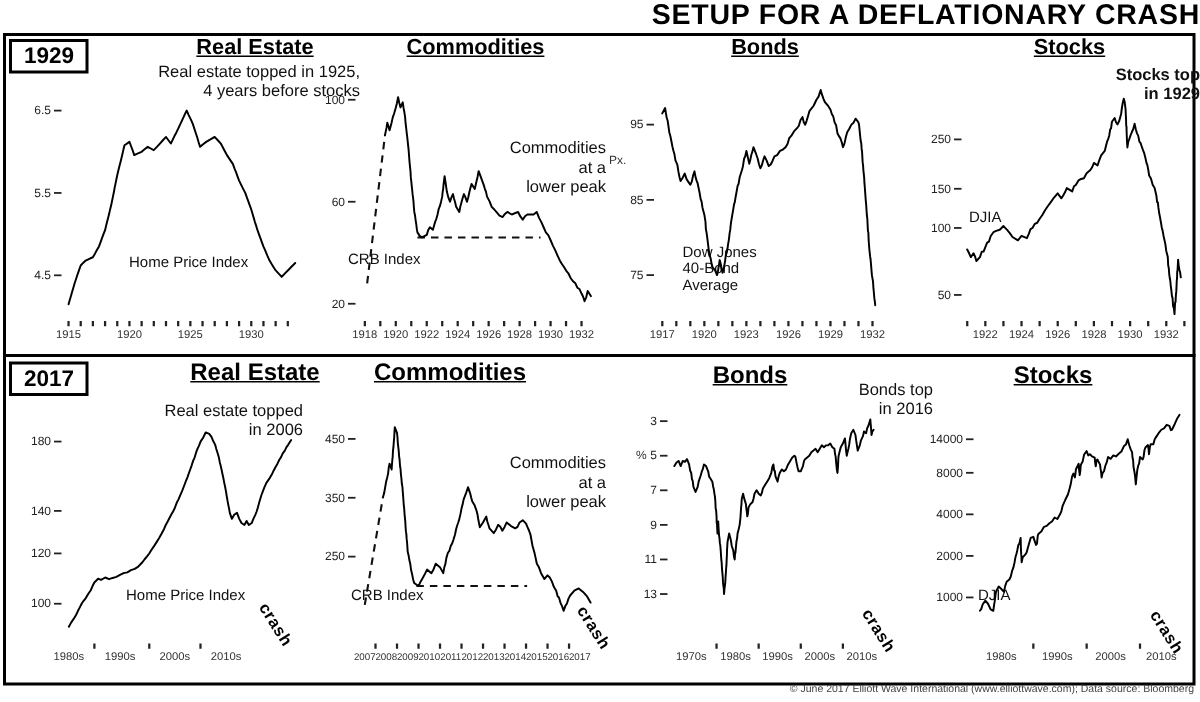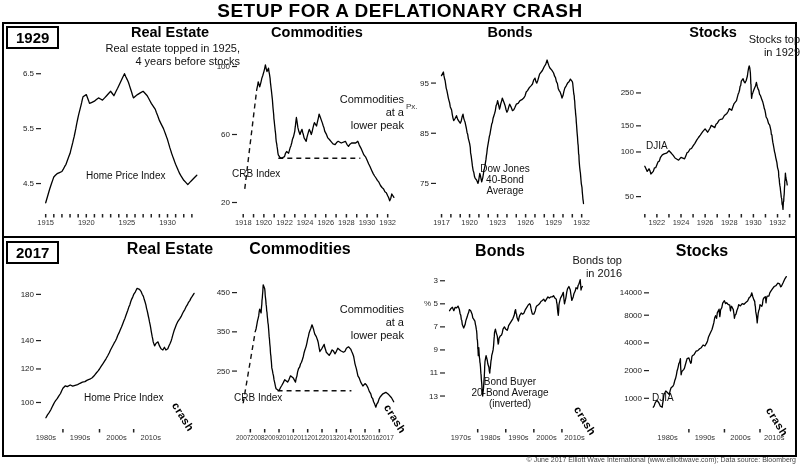--- a/index.html
+++ b/index.html
@@ -1,31 +1,31 @@
 <!DOCTYPE html>
 <html><head>
 <meta charset="utf-8">
 <style>
   html,body{margin:0;padding:0;background:#fff;}
   #canvas{position:relative;width:800px;height:468px;background:#fff;overflow:hidden;
           font-family:"Liberation Sans", sans-serif;color:#000;}
-  .main-title{position:absolute;left:0;top:0;width:100%;text-align:center;
+  .main-title{position:absolute;left:0;top:0;width:100%;text-align:right;
               font-size:19px;font-weight:bold;letter-spacing:.5px;}
   .border-box{position:absolute;left:2px;top:22px;width:791px;height:431px;
               border:2px solid #000;}
   .row-divider{position:absolute;left:2px;top:236px;width:795px;height:0;
                border-top:2px solid #000;}
   .era-badge{position:absolute;border:2px solid #000;background:#fff;
              font-size:15px;font-weight:bold;padding:1px 8px;line-height:17px;}
-  .ptitle{position:absolute;text-align:center;font-weight:bold;}
+  .ptitle{position:absolute;text-align:center;font-weight:bold;text-decoration:underline;}
   .row1 .ptitle,.t-row1{font-size:14.5px;}
   .t-row2{font-size:16px;}
   .annot{position:absolute;text-align:right;font-size:11px;line-height:1.18;
          white-space:pre-line;color:#111;}
-  .slabel{position:absolute;font-size:10px;color:#111;white-space:pre-line;text-align:center;}
+  .slabel{position:absolute;font-size:10px;color:#111;white-space:pre-line;text-align:left;}
   .yunit{position:absolute;font-size:8px;color:#333;margin-top:36px;}
   .crash{position:absolute;font-size:11px;font-weight:bold;transform:rotate(58deg);
          transform-origin:left top;letter-spacing:.5px;}
   .footer{position:absolute;right:4px;top:456px;font-size:7px;color:#444;}
   svg{position:absolute;overflow:visible;}
   svg text{font-family:"Liberation Sans", sans-serif;}
 </style>
 </head>
 <body>
 
@@ -46,39 +46,38 @@
   <div class="ptitle t-row2" style="left:90px;top:240px;width:160px;">Real Estate</div>
   <div class="ptitle t-row2" style="left:210px;top:240px;width:180px;">Commodities</div>
   <div class="ptitle t-row2" style="left:410px;top:242px;width:180px;">Bonds</div>
   <div class="ptitle t-row2" style="left:612px;top:242px;width:180px;">Stocks</div>
 
   <div class="annot" style="left:60px;top:42px;width:180px;">Real estate topped in 1925,
 4 years before stocks</div>
   <div class="annot" style="left:284px;top:93px;width:120px;">Commodities
 at a
 lower peak</div>
-  <div class="annot" style="left:680px;top:33px;width:120px;">Stocks top
+  <div class="annot" style="left:680px;top:44px;width:120px;font-weight:bold;">Stocks top
 in 1929</div>
+  <div class="annot" style="left:42px;top:268px;width:160px;">Real estate topped
+in 2006</div>
   <div class="annot" style="left:284px;top:303px;width:120px;">Commodities
 at a
 lower peak</div>
   <div class="annot" style="left:502px;top:254px;width:120px;">Bonds top
 in 2016</div>
 
   <div class="slabel" style="left:86px;top:170px;">Home Price Index</div>
   <div class="slabel" style="left:232px;top:168px;">CRB Index</div>
   <div class="slabel" style="left:455px;top:163px;width:100px;">Dow Jones
 40-Bond
 Average</div>
   <div class="slabel" style="left:646px;top:140px;">DJIA</div>
   <div class="slabel" style="left:84px;top:392px;">Home Price Index</div>
   <div class="slabel" style="left:234px;top:392px;">CRB Index</div>
-  <div class="slabel" style="left:450px;top:376px;width:120px;">Bond Buyer
-20-Bond Average
-(inverted)</div>
   <div class="slabel" style="left:652px;top:392px;">DJIA</div>
 
   <div class="yunit" style="left:406px;top:66px;">Px.</div>
   <div class="yunit" style="left:424px;top:263px;">%</div>
 
   <div class="crash" style="left:180px;top:400px;">crash</div>
   <div class="crash" style="left:392px;top:402px;">crash</div>
   <div class="crash" style="left:582px;top:404px;">crash</div>
   <div class="crash" style="left:774px;top:405px;">crash</div>
 

